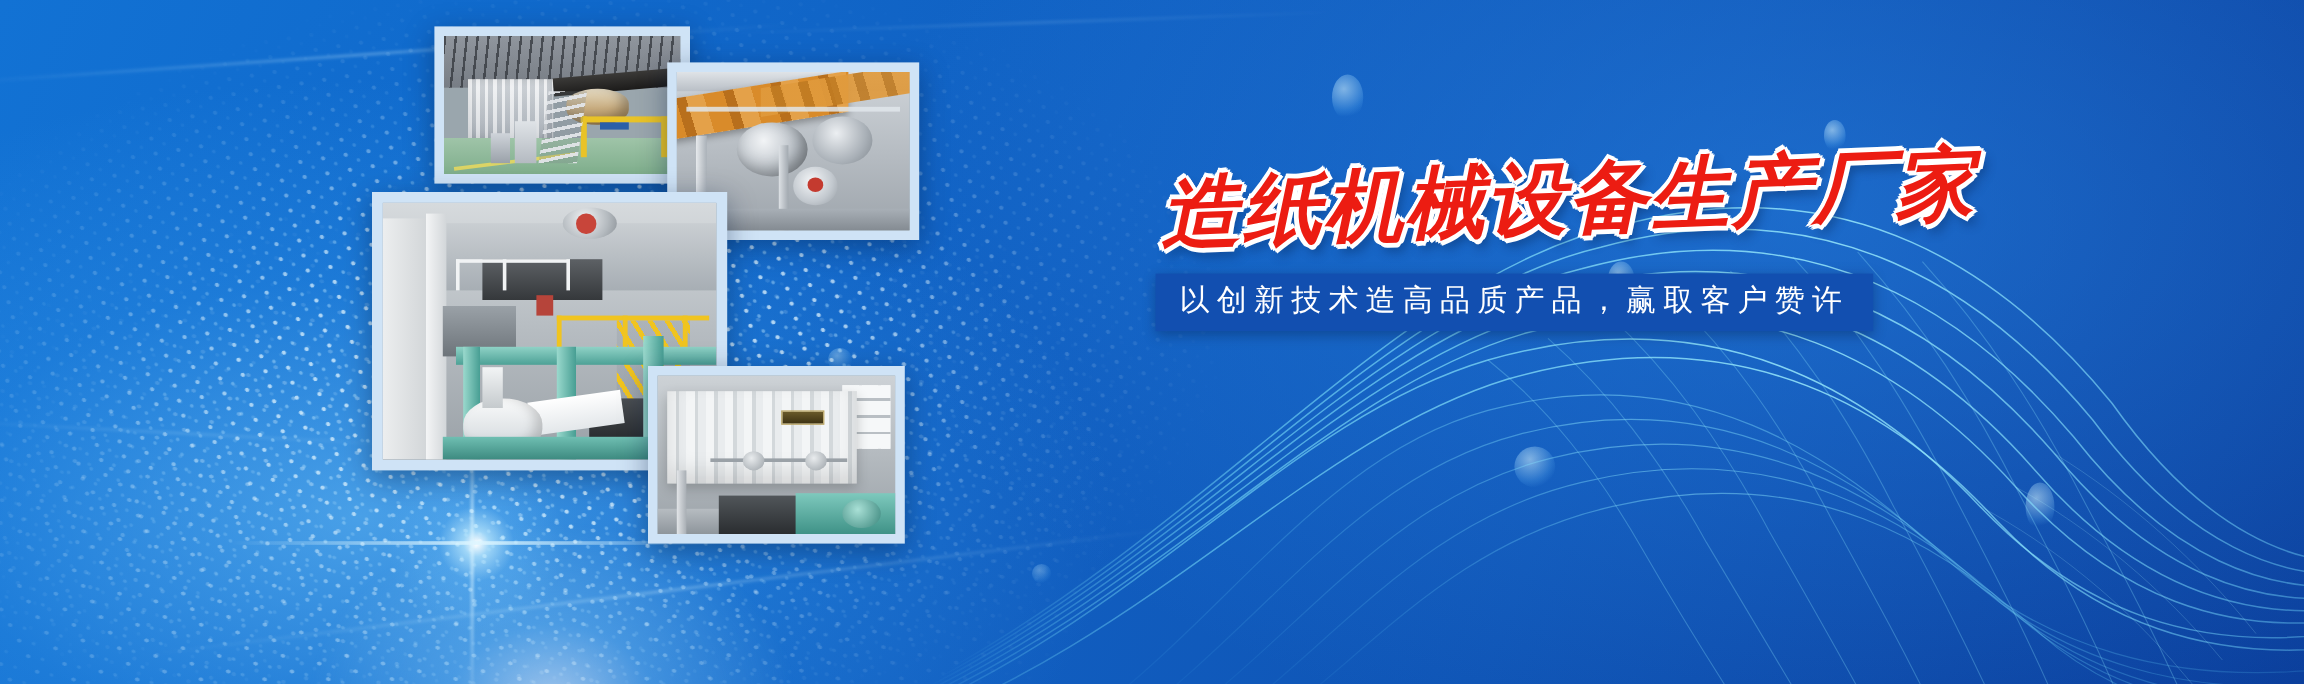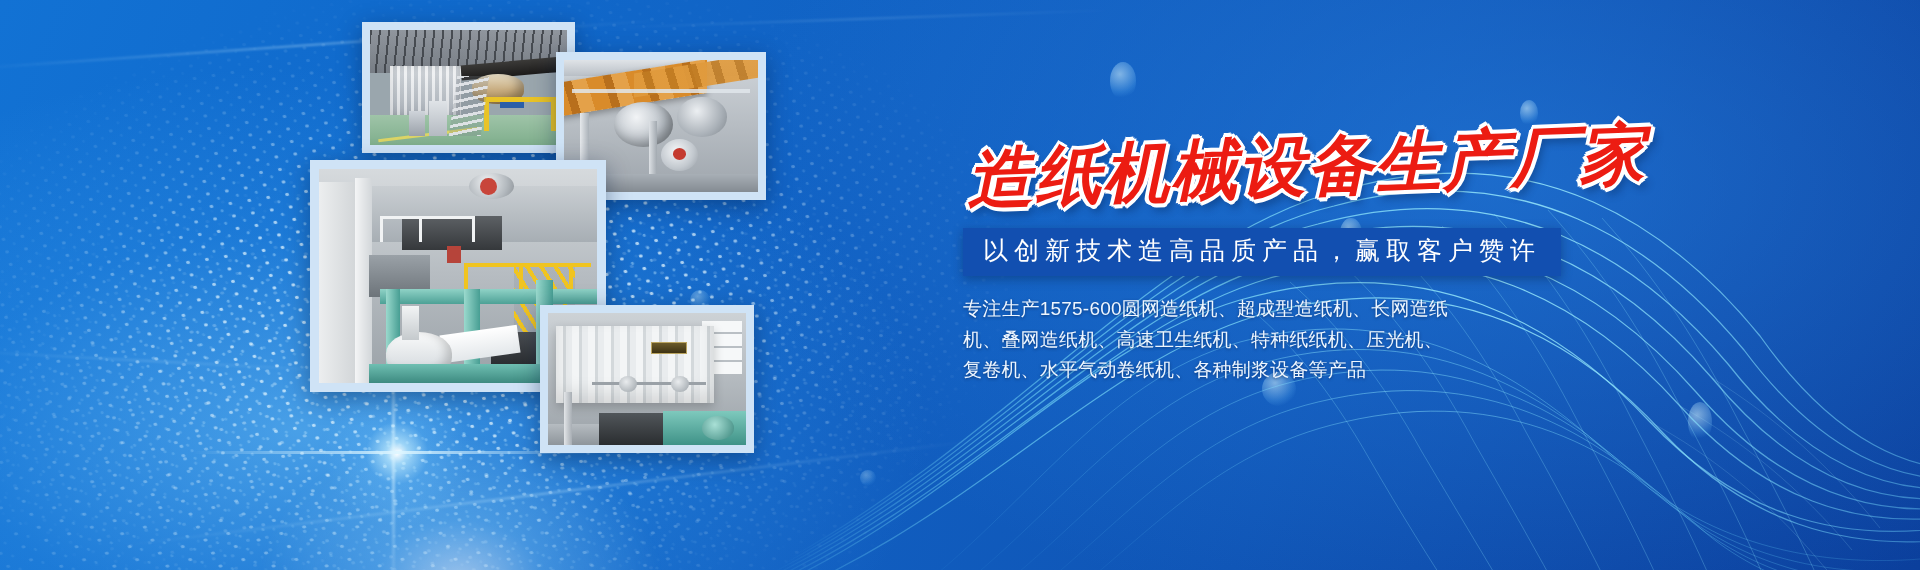--- a/index.html
+++ b/index.html
@@ -411,17 +411,16 @@
   </div>
 
   <div id="copy">
 
     <div id="headline">造纸机械设备生产厂家</div>
 
     <div id="subtitle-band">
       <div class="txt">以创新技术造高品质产品，赢取客户赞许</div>
     </div>
 
-    <div id="desc">专注生产1575-600圆网造纸机、超成型造纸机、长网造纸机、叠网造纸机、高速卫生纸机、特种纸纸机、压光机、复卷机、水平气动卷纸机、各种制浆设备等产品</div>
 
   </div>
 
 </div>
 
 </body></html>

